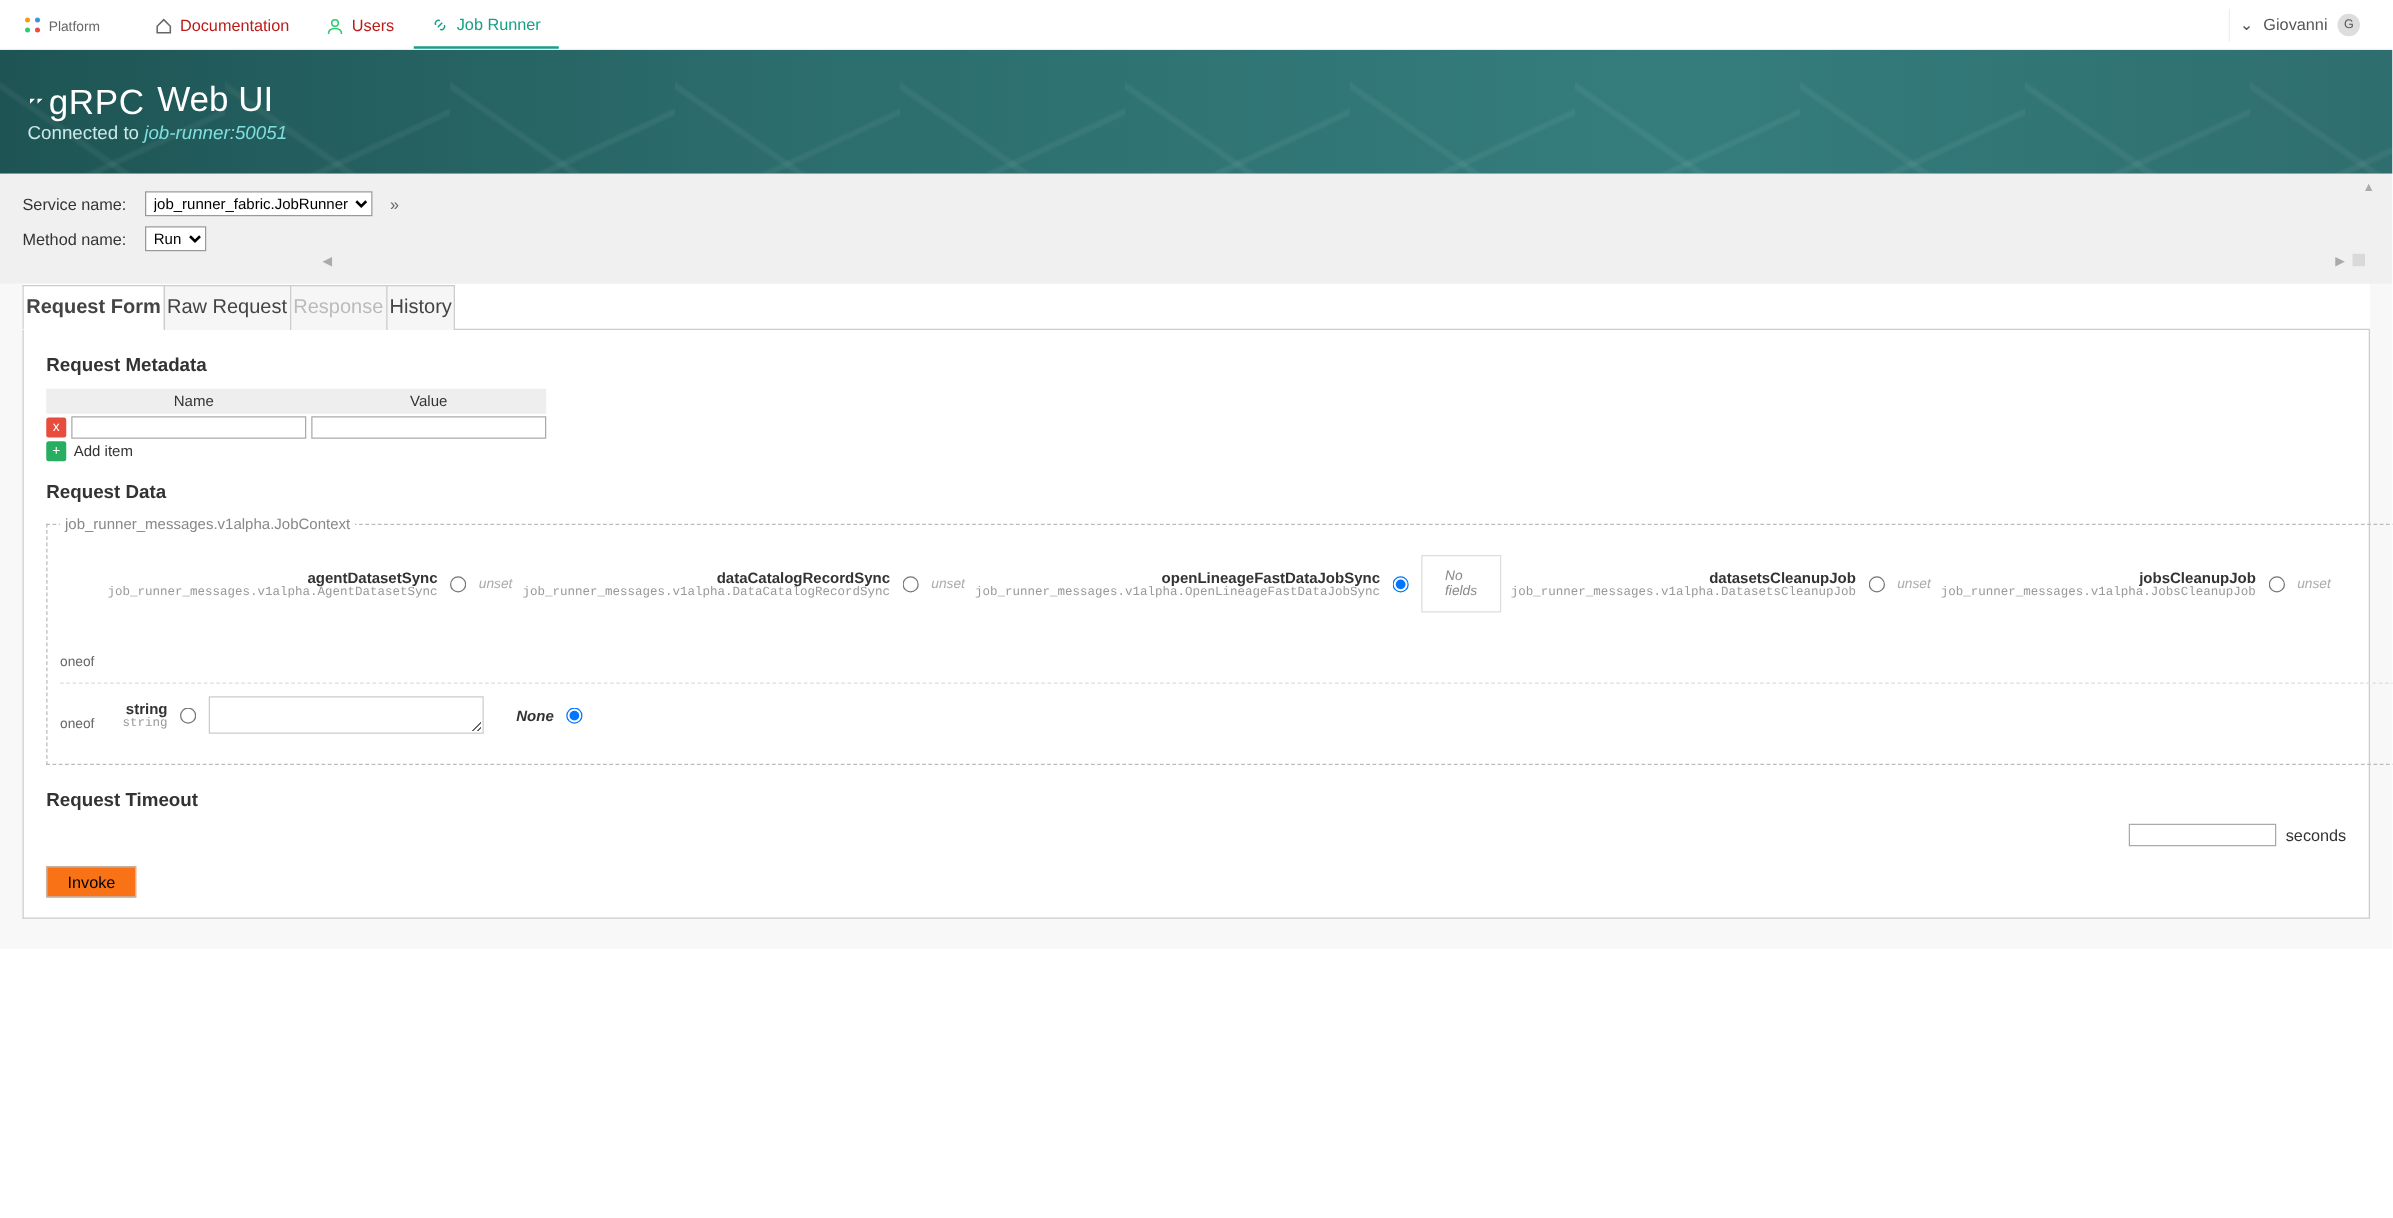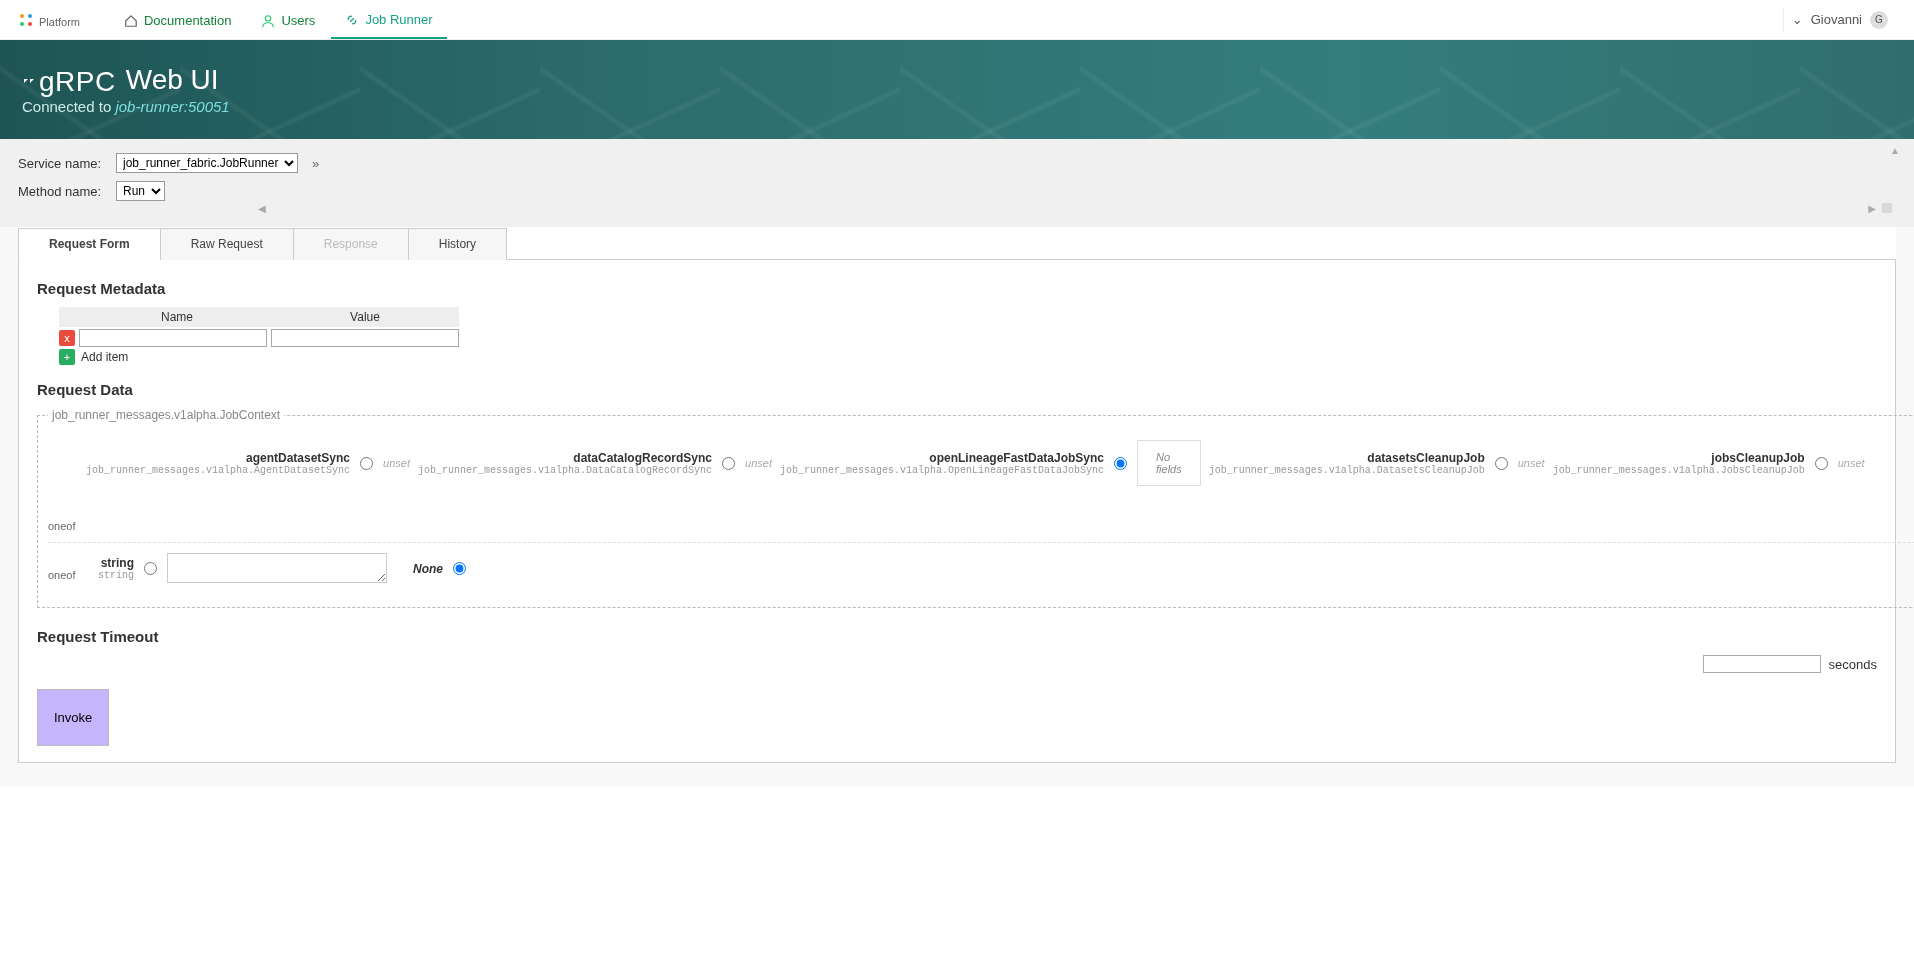--- a/index.html
+++ b/index.html
@@ -29,21 +29,21 @@
   width: 16px; height: 16px;
 }
 .brand-text { font-size: 11px; color:#666; }
 .nav-items { display: flex; gap: 2px; }
 .nav-item {
   display: flex;
   align-items: center;
   gap: 6px;
   padding: 10px 14px;
   font-size: 13px;
-  color: #15803d;
+  color: #b91c1c;
   text-decoration: none;
   border-top: 2px solid transparent;
 }
 .nav-item.active {
   color: #16a085;
   border-bottom: 2px solid #16a085;
 }
 .nav-item svg { width: 14px; height: 14px; }
 .topbar-spacer { flex: 1; }
 .user-chip {
@@ -142,22 +142,22 @@
 .content {
   padding: 0 18px 24px 18px;
   background:#f8f8f8;
 }
 .tabs {
   display: flex;
   border-bottom: 1px solid #ccc;
   background:#fff;
 }
 .tab {
-  padding: 8px 30px;
-  font-size: 12px;
+  padding: 8px 2px;
+  font-size: 16px;
   color: #444;
   border: 1px solid #ccc;
   border-bottom: none;
   background: #f6f6f6;
   margin-right: -1px;
   cursor: pointer;
   position:relative;
   top:1px;
 }
 .tab.active {
@@ -176,21 +176,20 @@
 
 h3.section {
   font-size: 15px;
   font-weight: bold;
   margin: 4px 0 10px 0;
 }
 
 
 .meta-table {
   width: 400px;
-  margin-left: 22px;
 }
 .meta-head {
   display: flex;
   background: #eee;
   font-size: 12px;
 }
 .meta-head .col {
   flex: 1;
   text-align: center;
   padding: 3px 0;
@@ -299,23 +298,23 @@
   margin-top: 6px;
   justify-content: flex-end;
 }
 .timeout-row input {
   width: 118px; height: 18px;
   border: 1px solid #aaa;
   font-size:12px; padding:0 3px;
 }
 .invoke-btn {
   margin-top: 16px;
-  padding: 20px 16px;
+  padding: 4px 16px;
   border: 1px solid #bbb;
-  background: #c4b5fd;
+  background: #f97316;
   cursor: pointer;
   font-size: 13px;
 }
 </style>
 </head>
 <body>
 
 <div class="topbar">
   <div class="brand">
     <svg class="brand-icon" viewBox="0 0 16 16">

